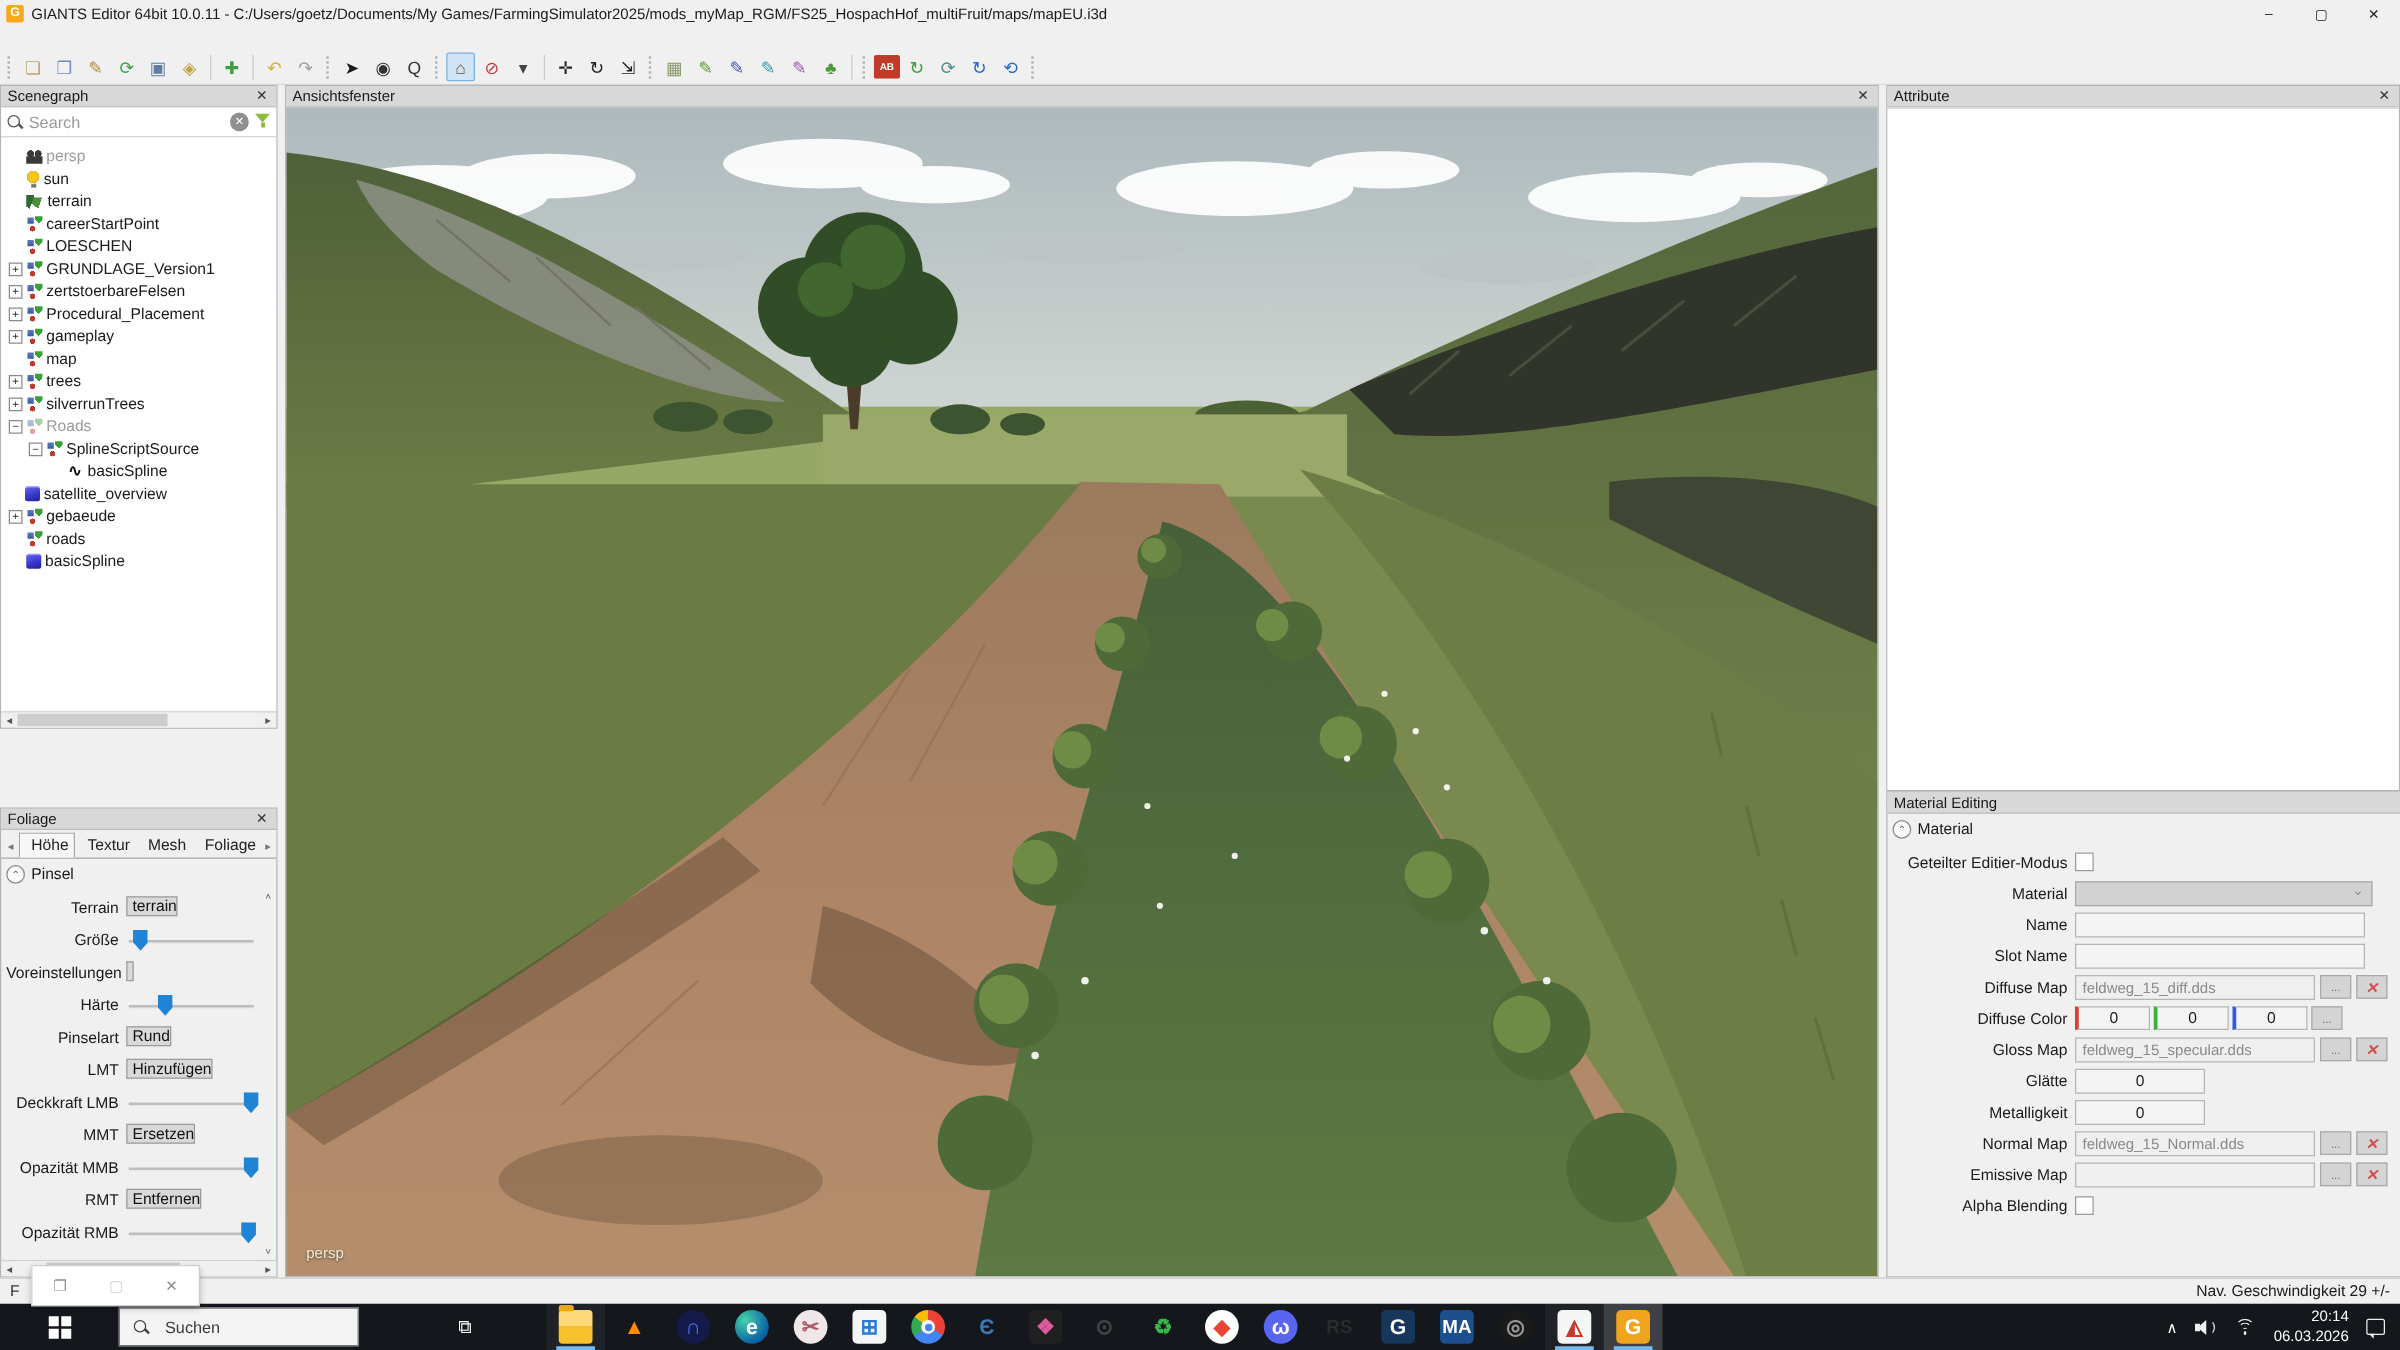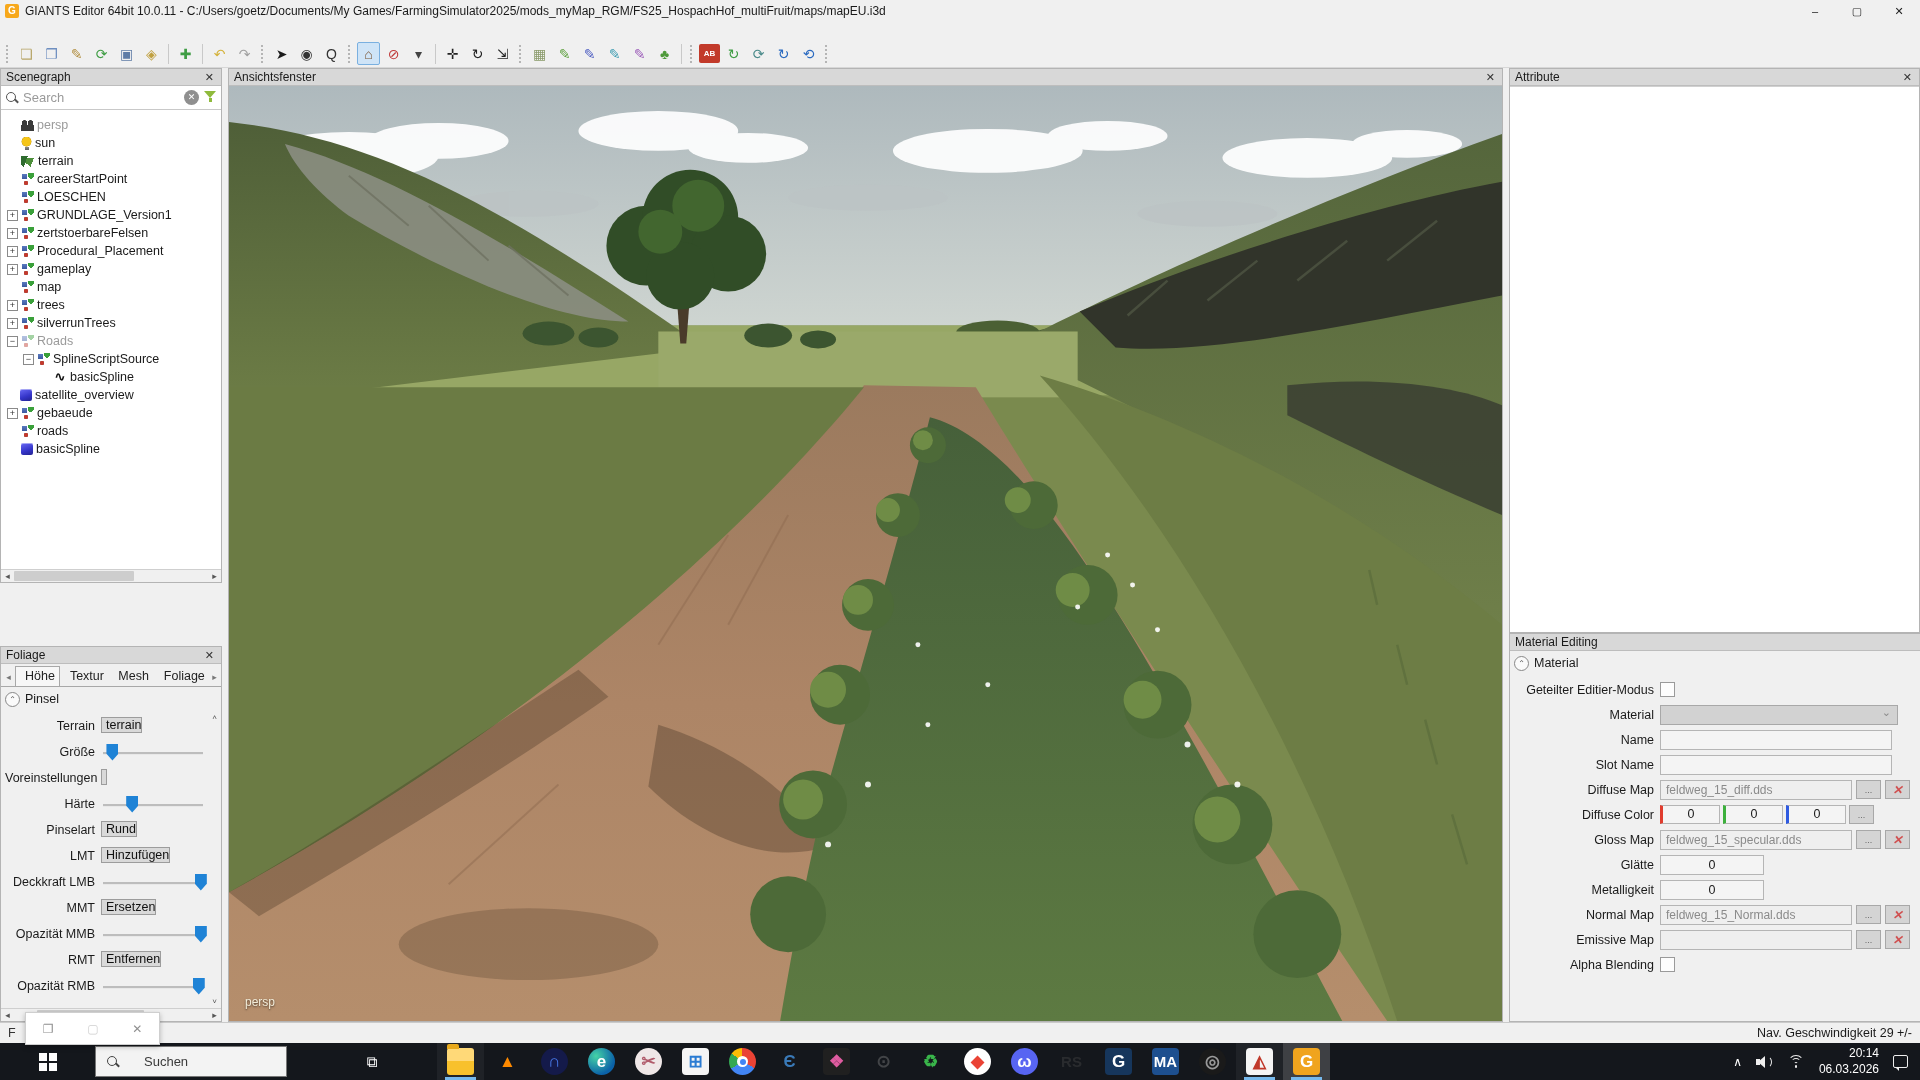--- a/index.html
+++ b/index.html
@@ -118,21 +118,21 @@
   .statusbar .sleft{flex:1;color:#333}
   .mini-window{position:absolute;left:25px;top:1012px;width:135px;height:33px;background:#fff;border:1px solid #cfcfcf;box-shadow:0 2px 5px rgba(0,0,0,.25);display:flex;align-items:center;justify-content:space-around;z-index:5}
   .mini-window span{font-size:12px;color:#8f8f8f}
   .mini-window span.dim{color:#d0d0d0}
 
   
   .taskbar{position:absolute;left:0;top:1043px;right:0;height:37px;background:#14171c;display:flex;align-items:stretch;color:#eee}
   .tb-start{width:95px;display:flex;align-items:center;justify-content:center}
   .winlogo{display:grid;grid-template-columns:8px 8px;grid-template-rows:8px 8px;gap:2px}
   .winlogo div{background:#fdfdfd}
-  .tb-search{width:192px;margin:3px 0;background:#f3f3f3;border:1px solid #777;display:flex;align-items:center;gap:24px;padding:0 10px;color:#3a3a3a;font-size:13px}
+  .tb-search{width:192px;margin:3px 0;background:#f3f3f3;border:1px solid #777;display:flex;align-items:center;gap:12px;padding:0 10px;color:#3a3a3a;font-size:13px}
   .tb-search .mag::before{border-color:#444}
   .tb-search .mag::after{background:#444}
   .tb-taskview{width:46px;margin-left:62px;display:flex;align-items:center;justify-content:center;font-size:15px;color:#fff}
   .apps{display:flex;margin-left:42px}
   .app-slot{width:47px;display:flex;align-items:center;justify-content:center;position:relative}
   .app-slot.active::after{content:"";position:absolute;left:8px;right:8px;bottom:0;height:3px;background:#76b9ed}
   .app-slot.active{background:rgba(255,255,255,.05)}
   .app-slot.focused{background:rgba(255,255,255,.18)}
   .app-ico{width:27px;height:27px;display:flex;align-items:center;justify-content:center;font-size:17px;font-weight:bold;border-radius:4px}
   .app-ico.round{border-radius:50%}

